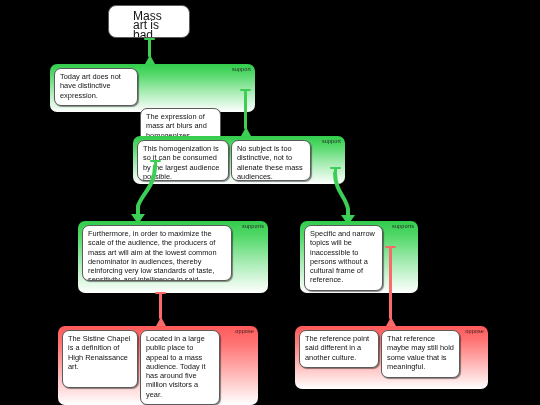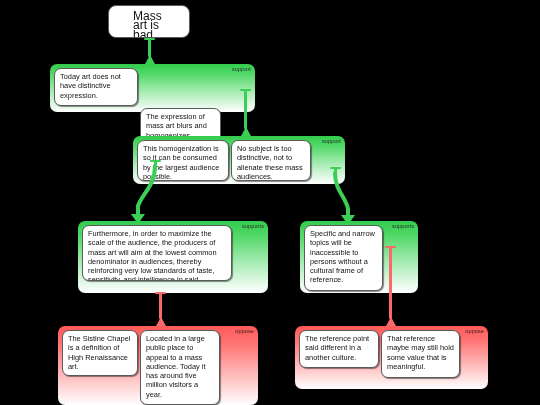--- a/index.html
+++ b/index.html
@@ -150,21 +150,21 @@
 
   <div class="stem red" style="left:385px;top:246px;width:11px;height:80px;">
     <div class="bar" style="width:11px;left:0;"></div>
     <div class="shaft" style="left:4px;height:72px;"></div>
     <div class="flare" style="left:0.5px;"></div>
   </div>
 
   <div class="group oppose" style="left:58px;top:326px;width:200px;height:79px;">
     <span class="group-label">oppose</span>
   </div>
-  <div class="box" style="left:62px;top:330px;width:76px;height:46px;">The Sistine Chapel is a definition of High Renaissance art.</div>
+  <div class="box" style="left:62px;top:330px;width:76px;height:58px;">The Sistine Chapel is a definition of High Renaissance art.</div>
   <div class="box" style="left:140px;top:330px;width:80px;height:75px;">Located in a large public place to appeal to a mass audience. Today it has around five million visitors a year.</div>
 
   <div class="group oppose" style="left:295px;top:326px;width:193px;height:63px;">
     <span class="group-label">oppose</span>
   </div>
   <div class="box" style="left:299px;top:330px;width:80px;height:38px;">The reference point said different in a another culture.</div>
   <div class="box" style="left:381px;top:330px;width:79px;height:48px;">That reference maybe may still hold some value that is meaningful.</div>
 
 </div>
 

